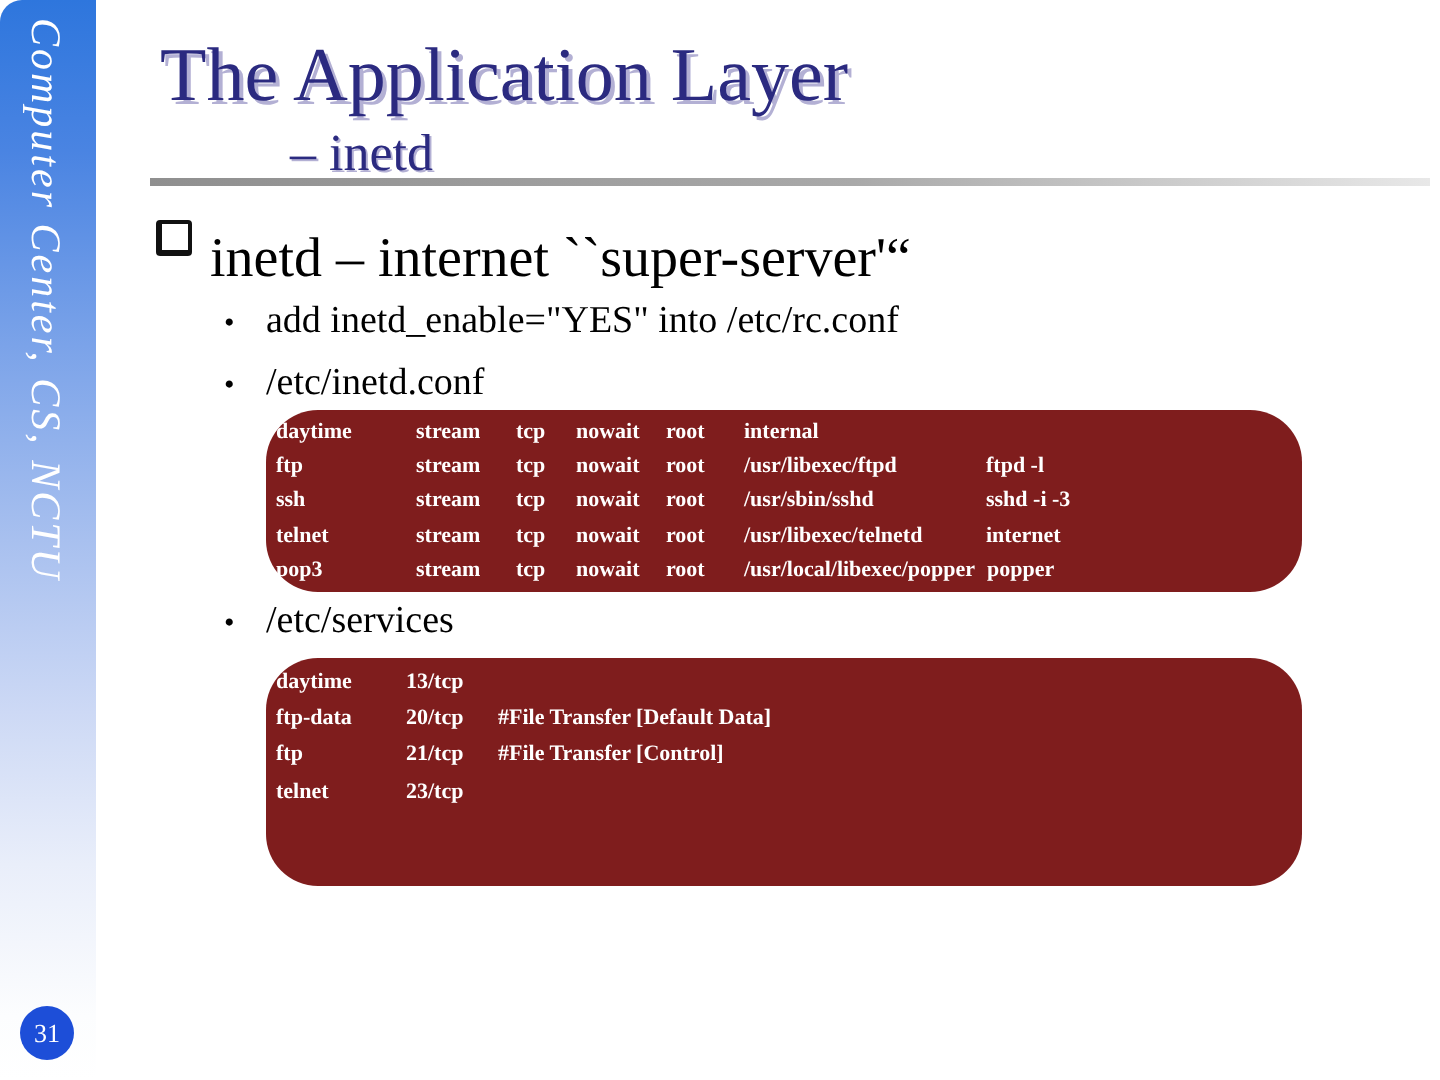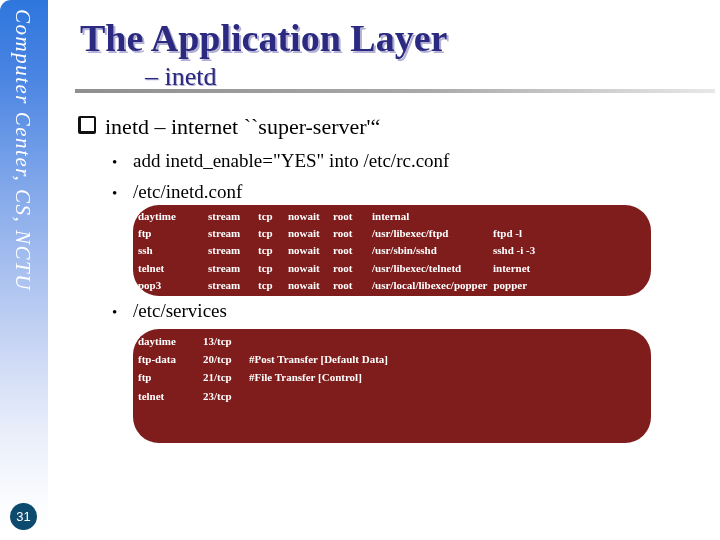--- a/index.html
+++ b/index.html
@@ -34,37 +34,36 @@
     letter-spacing: 1.5px;
     color: #ffffff;
     white-space: nowrap;
     font-family: "Liberation Serif", serif;
   }
   .page-number {
     position: absolute;
     left: 10px; top: 503px;
     width: 27px; height: 27px;
     border-radius: 50%;
-    background: #0c4a6e;
+    background: #1d4ed8;
     color: #ffffff;
     font-size: 13px;
     line-height: 27px;
     text-align: center;
-    font-family: Liberation Sans, sans-serif;
+    font-family: Liberation Serif, serif;
   }
 
   
   .title {
     position: absolute;
     left: 80px; top: 16px;
     font-size: 38px;
     color: #2b2a80;
     text-shadow: 2px 2px 0 #b3b0d4;
     white-space: nowrap;
-    font-weight: bold;
   }
   .subtitle {
     position: absolute;
     left: 145px; top: 62px;
     font-size: 26px;
     color: #2b2a80;
     text-shadow: 1px 1px 0 #b3b0d4;
     white-space: nowrap;
   }
   .title-rule {
@@ -72,22 +71,22 @@
     left: 75px; top: 89px;
     width: 640px; height: 4px;
     background: linear-gradient(to right, #8f8f8f 0%, #a9a9a9 55%, #e8e8e8 100%);
   }
 
   
   .main-bullet {
     position: absolute;
     left: 78px; top: 114px;
     display: flex;
-    align-items: center;
-    font-size: 22px;
+    align-items: flex-start;
+    font-size: 28px;
     color: #000000;
     white-space: nowrap;
   }
   .checkbox-glyph {
     display: inline-block;
     width: 13px; height: 13px;
     border-style: solid;
     border-color: #111111;
     border-width: 2px 2px 3px 3px;
     border-radius: 2px;
@@ -191,21 +190,21 @@
   <div class="sub-bullet sub-bullet-3">
     <span class="dot">•</span>
     <span>/etc/services</span>
   </div>
 
   <div class="code-block code-block-2">
     <div class="code-row">
       <span class="c-name">daytime</span><span class="c-port">13/tcp</span><span class="c-comment"></span>
     </div>
     <div class="code-row">
-      <span class="c-name">ftp-data</span><span class="c-port">20/tcp</span><span class="c-comment">#Post Transfer [Default Data]</span>
+      <span class="c-name">ftp-data</span><span class="c-port">20/tcp</span><span class="c-comment">#File Transfer [Default Data]</span>
     </div>
     <div class="code-row">
       <span class="c-name">ftp</span><span class="c-port">21/tcp</span><span class="c-comment">#File Transfer [Control]</span>
     </div>
     <div class="code-row">
       <span class="c-name">telnet</span><span class="c-port">23/tcp</span><span class="c-comment"></span>
     </div>
   </div>
 
 </div>

